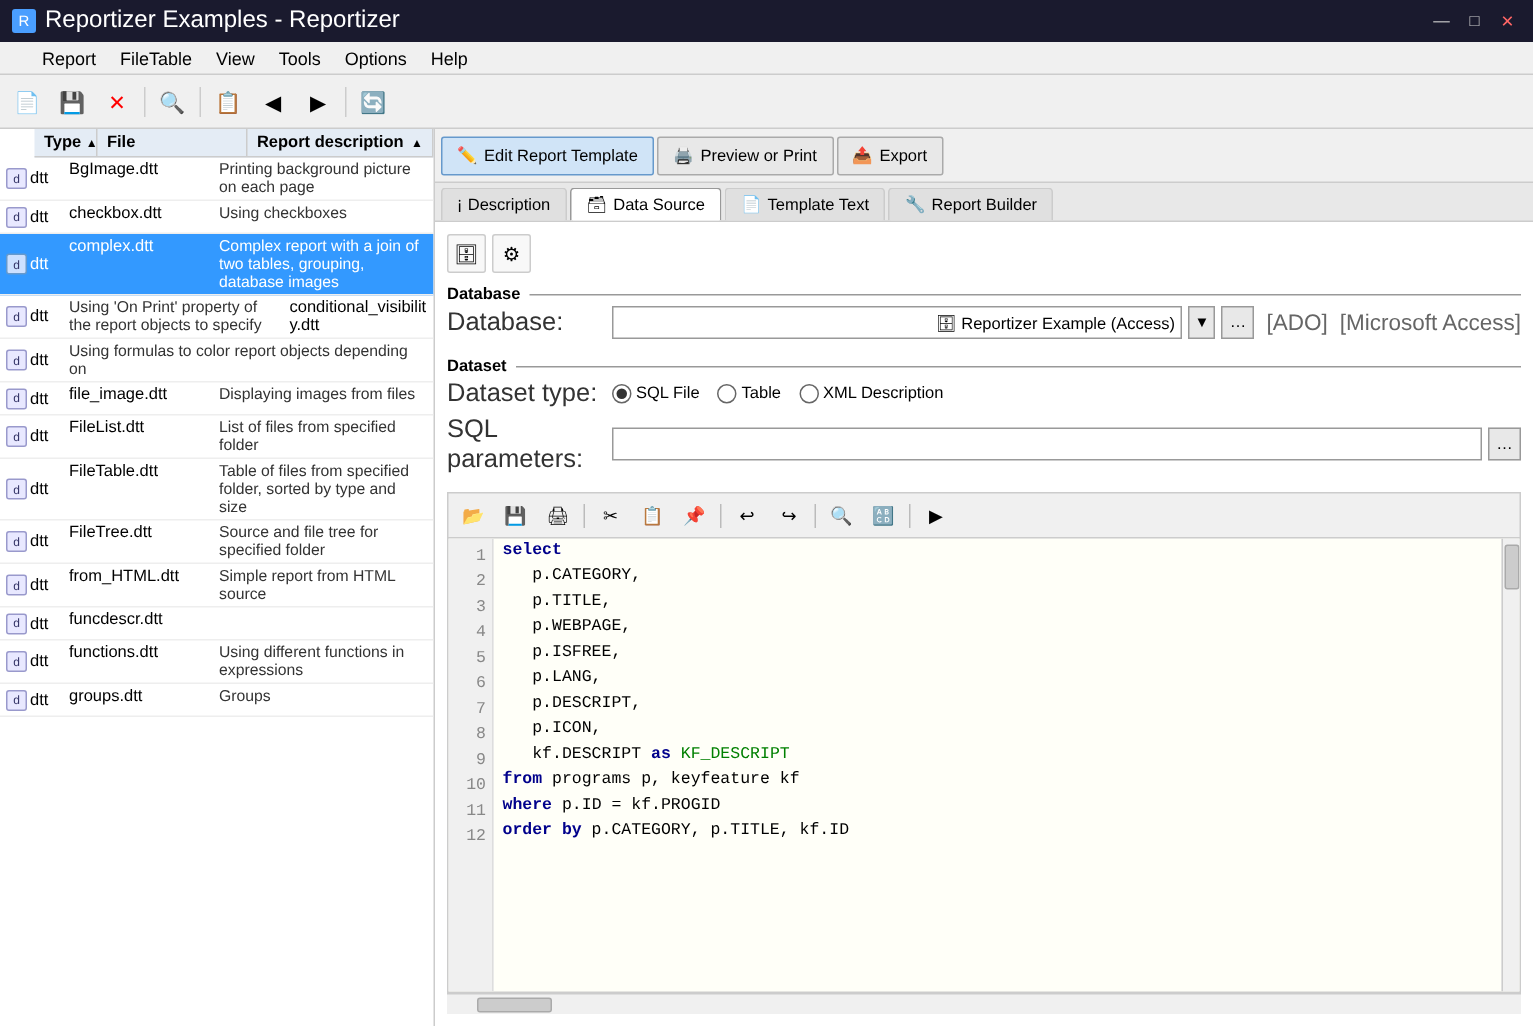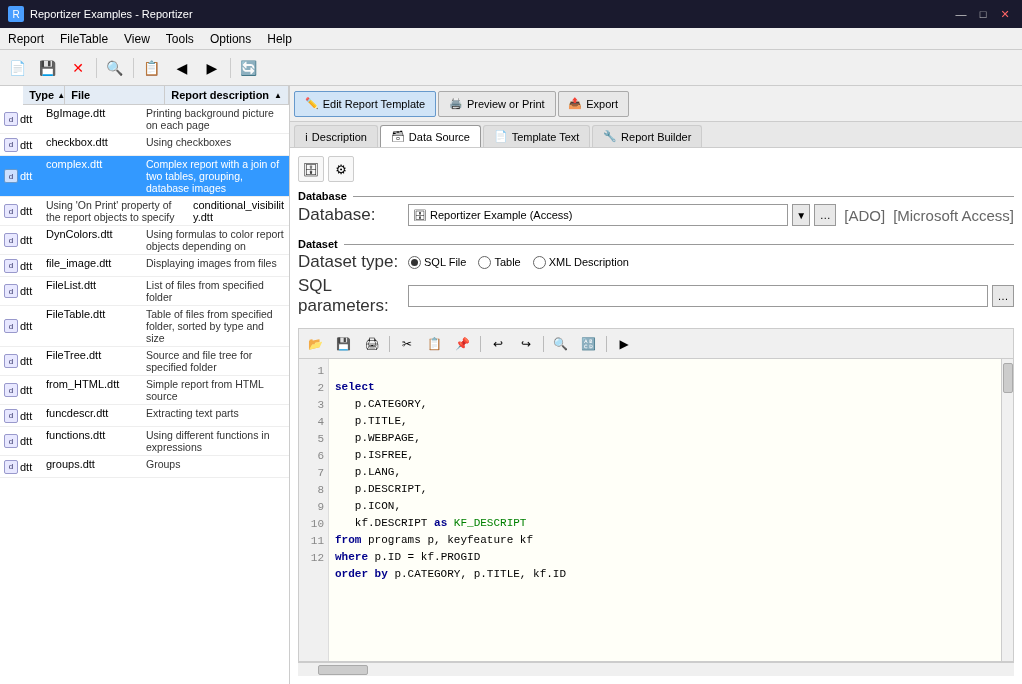--- a/index.html
+++ b/index.html
@@ -2,26 +2,26 @@
 <html><head>
   <meta charset="utf-8">
   <style>
     * { box-sizing: border-box; margin: 0; padding: 0; }
     body { font-family: 'Segoe UI', Tahoma, Geneva, Verdana, sans-serif; font-size: 12px; background: #f0f0f0; color: #000; width: 1022px; height: 684px; overflow: hidden; }
     
     
     .title-bar { background: #1a1a2e; color: #fff; height: 28px; display: flex; align-items: center; padding: 0 8px; justify-content: space-between; }
     .title-bar-left { display: flex; align-items: center; gap: 6px; }
     .title-bar-icon { width: 16px; height: 16px; background: #4a9eff; border-radius: 2px; display: flex; align-items: center; justify-content: center; font-size: 10px; color: #fff; }
-    .title-bar-text { font-size: 11px; }
+    .title-bar-text { font-size: 16px; }
     .title-bar-controls { display: flex; gap: 4px; }
     .title-btn { width: 18px; height: 18px; display: flex; align-items: center; justify-content: center; cursor: pointer; font-size: 11px; color: #ccc; }
 
     
-    .menu-bar { background: #f0f0f0; height: 22px; display: flex; align-items: center; padding: 0 0; border-bottom: 1px solid #ccc; }
+    .menu-bar { background: #f0f0f0; height: 22px; display: flex; align-items: center; padding: 0 20px; border-bottom: 1px solid #ccc; }
     .menu-item { padding: 2px 8px; cursor: pointer; font-size: 12px; }
 
     
     .main-container { display: flex; height: calc(684px - 28px - 22px - 36px); }
 
     
     .toolbar { height: 36px; background: #f0f0f0; border-bottom: 1px solid #ccc; display: flex; align-items: center; padding: 0 4px; gap: 2px; }
     .toolbar-btn { width: 28px; height: 28px; border: 1px solid transparent; background: transparent; cursor: pointer; display: flex; align-items: center; justify-content: center; font-size: 14px; border-radius: 2px; }
     .toolbar-sep { width: 1px; height: 20px; background: #ccc; margin: 0 2px; }
 
@@ -63,42 +63,42 @@
 
     
     .small-toolbar { display: flex; gap: 4px; margin-bottom: 8px; }
     .small-btn { width: 26px; height: 26px; border: 1px solid #ccc; background: #f8f8f8; cursor: pointer; display: flex; align-items: center; justify-content: center; font-size: 13px; border-radius: 2px; }
 
     
     .section { margin-bottom: 8px; }
     .field-row { display: flex; align-items: center; margin-bottom: 4px; }
     .field-label { width: 110px; font-size: 17px; color: #333; flex-shrink: 0; }
     .field-value { flex: 1; display: flex; align-items: center; gap: 4px; }
-    .combo-box { flex: 1; height: 22px; border: 1px solid #999; background: #fff; padding: 0 4px; font-size: 11px; display: flex; align-items: center; justify-content: flex-start; cursor: pointer; }
+    .combo-box { flex: 1; height: 22px; border: 1px solid #999; background: #fff; padding: 0 4px; font-size: 11px; display: flex; align-items: center; justify-content: flex-end; cursor: pointer; }
     .combo-btn { width: 18px; height: 22px; border: 1px solid #999; background: #e8e8e8; display: flex; align-items: center; justify-content: center; cursor: pointer; font-size: 10px; }
     .combo-extra { width: 22px; height: 22px; border: 1px solid #999; background: #e8e8e8; display: flex; align-items: center; justify-content: center; cursor: pointer; font-size: 11px; }
     .ado-text { font-size: 15px; color: #666; margin-left: 4px; }
 
     
     .radio-group { display: flex; align-items: center; gap: 12px; }
     .radio-item { display: flex; align-items: center; gap: 3px; font-size: 11px; cursor: pointer; }
     .radio-circle { width: 13px; height: 13px; border: 1px solid #666; border-radius: 50%; display: flex; align-items: center; justify-content: center; }
     .radio-circle.checked::after { content: ''; width: 7px; height: 7px; background: #333; border-radius: 50%; }
 
     .text-input { flex: 1; height: 22px; border: 1px solid #999; background: #fff; padding: 0 4px; font-size: 11px; }
 
     
     .sql-toolbar { height: 30px; border: 1px solid #ccc; border-bottom: none; background: #f0f0f0; display: flex; align-items: center; padding: 0 4px; gap: 2px; }
     .sql-btn { width: 26px; height: 22px; border: 1px solid transparent; background: transparent; cursor: pointer; display: flex; align-items: center; justify-content: center; font-size: 12px; border-radius: 2px; }
     .sql-sep { width: 1px; height: 16px; background: #bbb; margin: 0 2px; }
 
     
     .sql-editor { flex: 1; border: 1px solid #ccc; background: #fffff8; overflow: hidden; display: flex; position: relative; }
     .line-numbers { width: 30px; background: #f0f0f0; border-right: 1px solid #ddd; padding: 4px 0; font-family: 'Courier New', monospace; font-size: 11px; color: #888; line-height: 17px; text-align: right; padding-right: 4px; flex-shrink: 0; }
-    .sql-content { flex: 1; padding: 20px 6px; font-family: 'Courier New', monospace; font-size: 11px; line-height: 17px; overflow: auto; white-space: pre; }
+    .sql-content { flex: 1; padding: 0 6px; font-family: 'Courier New', monospace; font-size: 11px; line-height: 17px; overflow: auto; white-space: pre; }
     .kw { color: #00008b; font-weight: bold; }
     .alias { color: #008000; }
     .scrollbar-v { width: 12px; background: #f0f0f0; border-left: 1px solid #ccc; position: relative; }
     .scrollbar-thumb { width: 10px; height: 30px; background: #ccc; border: 1px solid #aaa; position: absolute; top: 4px; left: 1px; border-radius: 2px; }
 
     
     .h-scrollbar { height: 14px; background: #f0f0f0; border-top: 1px solid #ccc; display: flex; align-items: center; }
     .h-scroll-thumb { height: 10px; width: 50px; background: #ccc; border: 1px solid #aaa; margin-left: 20px; border-radius: 2px; }
 
     
@@ -190,21 +190,20 @@
             <span>dtt</span>
           </div>
         <div class="file-cell desc-col">Using 'On Print' property of the report objects to specify</div>
         <div class="file-cell name-col">conditional_visibility.dtt</div>
       </div>
       <div class="file-row">
         <div class="file-cell type-col">
             <div class="dtt-icon">d</div>
             <span>dtt</span>
           </div>
-        <div class="file-cell name-col">DynColors.dtt</div>
         <div class="file-cell desc-col">Using formulas to color report objects depending on</div>
       </div>
       <div class="file-row">
         <div class="file-cell type-col">
             <div class="dtt-icon">d</div>
             <span>dtt</span>
           </div>
         <div class="file-cell name-col">file_image.dtt</div>
         <div class="file-cell desc-col">Displaying images from files</div>
       </div>
@@ -239,21 +238,20 @@
           </div>
         <div class="file-cell name-col">from_HTML.dtt</div>
         <div class="file-cell desc-col">Simple report from HTML source</div>
       </div>
       <div class="file-row">
         <div class="file-cell type-col">
             <div class="dtt-icon">d</div>
             <span>dtt</span>
           </div>
         <div class="file-cell name-col">funcdescr.dtt</div>
-        <div class="file-cell desc-col">Extracting text parts</div>
       </div>
       <div class="file-row">
         <div class="file-cell type-col">
             <div class="dtt-icon">d</div>
             <span>dtt</span>
           </div>
         <div class="file-cell name-col">functions.dtt</div>
         <div class="file-cell desc-col">Using different functions in expressions</div>
       </div>
       <div class="file-row">

